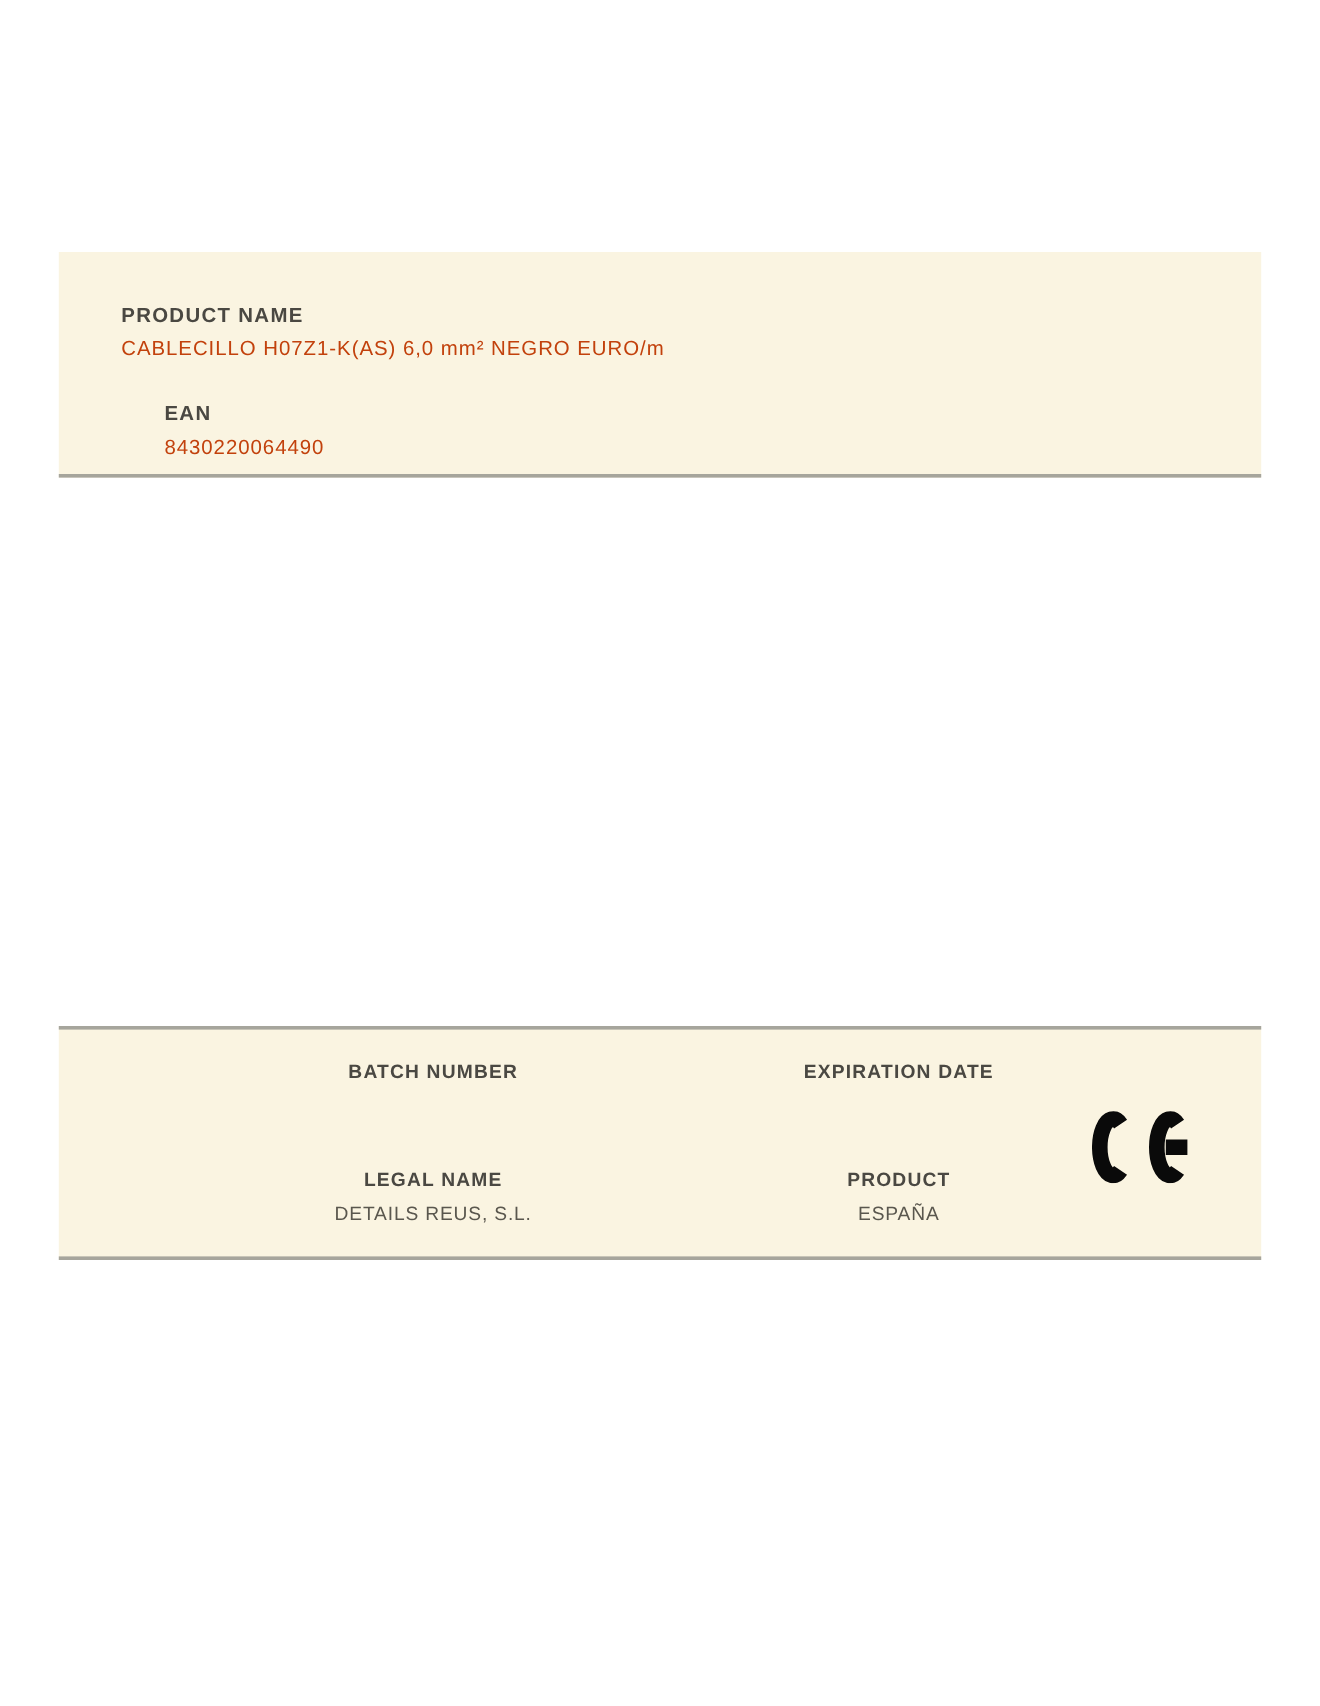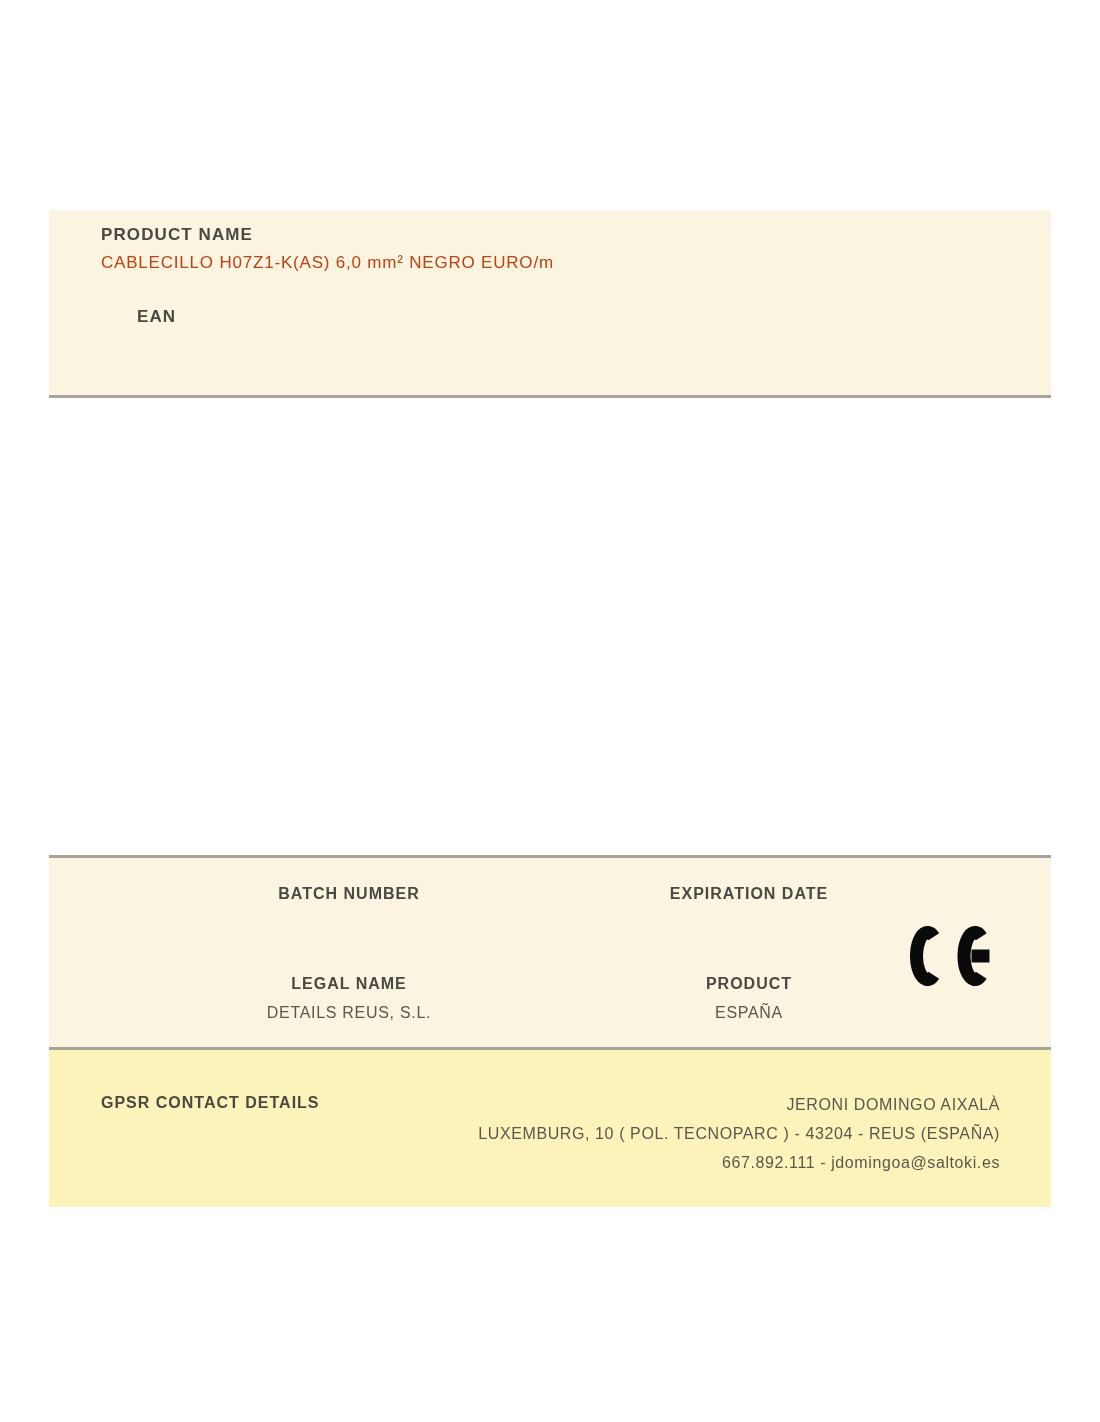--- a/index.html
+++ b/index.html
@@ -20,21 +20,21 @@
     left: 49px;
     width: 1002px;
     box-sizing: border-box;
   }
   
   .product-panel {
     top: 210px;
     height: 188px;
     background: #faf4e1;
     border-bottom: 3px solid #a6a59c;
-    padding: 16px 52px 0 52px;
+    padding: 44px 52px 0 52px;
   }
   .field-label {
     font-size: 17px;
     font-weight: bold;
     color: #4a4842;
     letter-spacing: 1.1px;
     line-height: 1;
   }
   .field-value {
     margin-top: 11px;
@@ -50,21 +50,21 @@
     top: 855px;
     height: 195px;
     background: #faf4e1;
     border-top: 3px solid #a6a59c;
     border-bottom: 3px solid #a6a59c;
   }
   .bp-cell {
     position: absolute;
     text-align: center;
   }
-  .bp-col1 { left: 50px;  width: 500px; text-align: center; }
+  .bp-col1 { left: 62px;  width: 500px; text-align: center; }
   .bp-col2 { left: 550px; width: 300px; }
   .bp-row1 { top: 28px; }
   .bp-row2 { top: 118px; }
   .bp-row2v { top: 147px; }
   .bp-label {
     font-size: 16px;
     font-weight: bold;
     color: #4a4842;
     letter-spacing: 1px;
     line-height: 1;
@@ -118,42 +118,35 @@
 
 <div class="page">
 
   <section class="panel product-panel">
     <div class="field">
       <div class="field-label">PRODUCT NAME</div>
       <div class="field-value">CABLECILLO H07Z1-K(AS) 6,0 mm² NEGRO EURO/m</div>
     </div>
     <div class="field">
       <div class="field-label">EAN</div>
+      <div class="field-value">8430220064490</div>
     </div>
   </section>
 
   <section class="panel batch-panel">
     <div class="bp-cell bp-col1 bp-row1 bp-label">BATCH NUMBER</div>
     <div class="bp-cell bp-col2 bp-row1 bp-label">EXPIRATION DATE</div>
 
     <div class="bp-cell bp-col1 bp-row2 bp-label">LEGAL NAME</div>
     <div class="bp-cell bp-col2 bp-row2 bp-label">PRODUCT</div>
 
     <div class="bp-cell bp-col1 bp-row2v bp-value">DETAILS REUS, S.L.</div>
     <div class="bp-cell bp-col2 bp-row2v bp-value">ESPAÑA</div>
 
     <svg class="ce-mark" viewBox="0 0 82 60" xmlns="http://www.w3.org/2000/svg" aria-hidden="true">
       <path d="M 23.8 10.75 A 11 23.5 0 1 0 23.8 49.25" fill="none" stroke="#0a0a0a" stroke-width="13" stroke-linecap="butt"></path>
       <path d="M 71.3 10.75 A 11 23.5 0 1 0 71.3 49.25" fill="none" stroke="#0a0a0a" stroke-width="13" stroke-linecap="butt"></path>
       <path d="M 61.5 30 L 79.5 30" fill="none" stroke="#0a0a0a" stroke-width="13" stroke-linecap="butt"></path>
     </svg>
   </section>
 
-  <section class="panel contact-panel">
-    <div class="gpsr-label">GPSR CONTACT DETAILS</div>
-    <div class="contact-lines">
-      <div class="contact-line">JERONI DOMINGO AIXALÀ</div>
-      <div class="contact-line">LUXEMBURG, 10 ( POL. TECNOPARC ) - 43204 - REUS (ESPAÑA)</div>
-      <div class="contact-line">667.892.111 - jdomingoa@saltoki.es</div>
-    </div>
-  </section>
 
 </div>
 
 </body></html>

